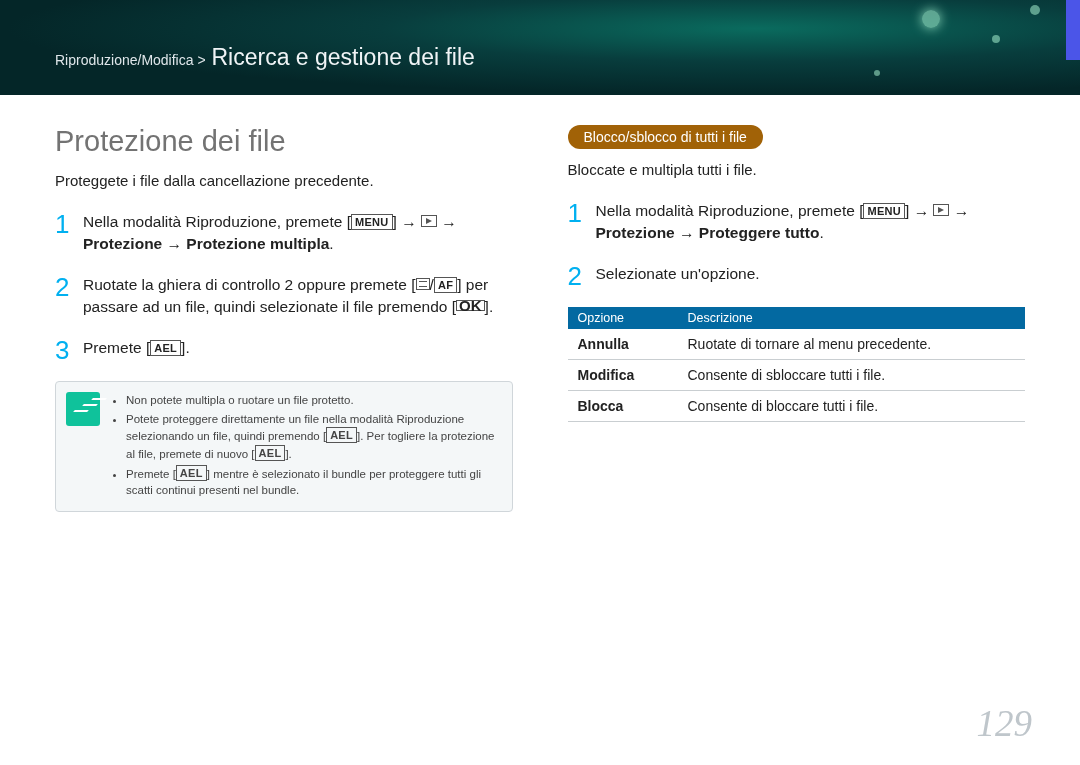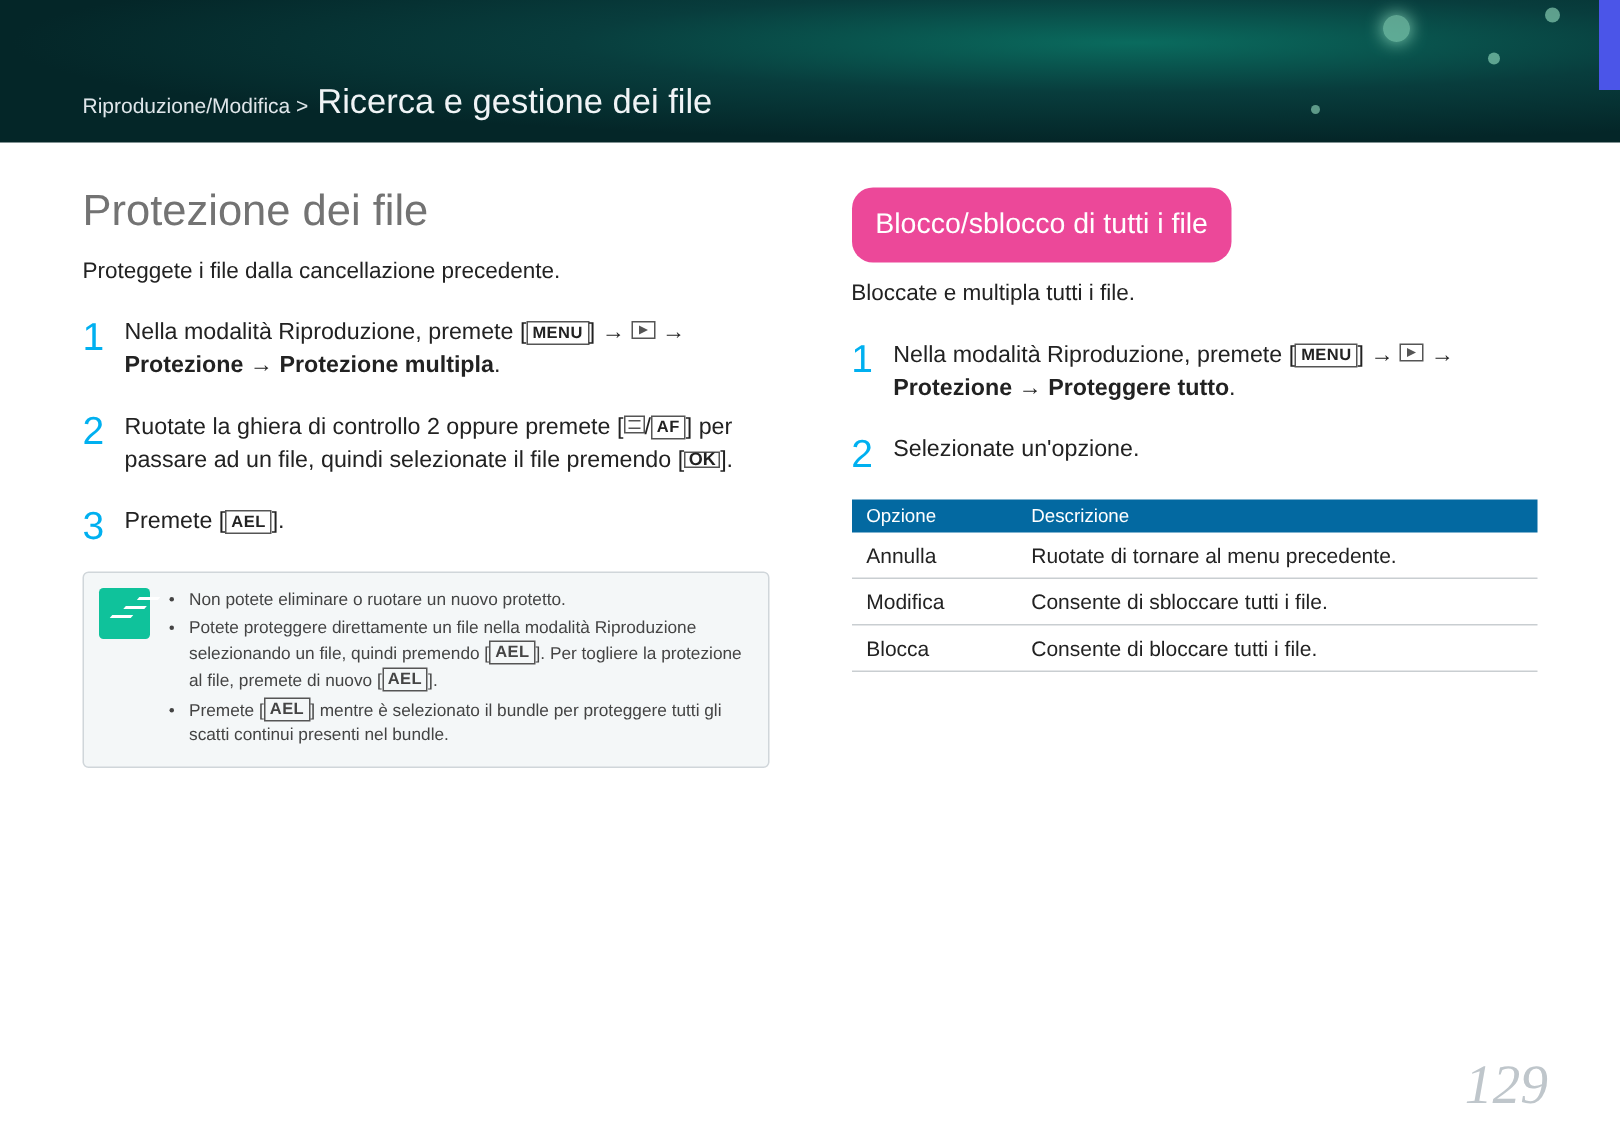--- a/index.html
+++ b/index.html
@@ -20,21 +20,21 @@
   .sparkle { position: absolute; background: rgba(180,255,220,0.5); border-radius: 50%; }
   .s1 { width: 18px; height: 18px; top: 10px; right: 140px; box-shadow: 0 0 12px rgba(180,255,220,0.8); }
   .s2 { width: 8px; height: 8px; top: 35px; right: 80px; }
   .s3 { width: 6px; height: 6px; top: 70px; right: 200px; }
   .s4 { width: 10px; height: 10px; top: 5px; right: 40px; }
   .tab-edge {
     position: absolute; top: 0; right: 0; width: 14px; height: 60px;
     background: #4b55e8;
   }
   .breadcrumb {
-    position: absolute; bottom: 14px; left: 55px;
+    position: absolute; bottom: 24px; left: 55px;
     color: #dfe6ea;
     font-size: 14px;
   }
   .breadcrumb .section { font-size: 23px; font-weight: 300; color: #f0f4f6; margin-left: 2px;}
   .content {
     display: flex;
     padding: 30px 55px 0 55px;
     gap: 55px;
   }
   .col { width: 470px; }
@@ -61,21 +61,21 @@
   }
   .icon-play {
     display: inline-block; width: 16px; height: 12px;
     border: 1px solid #555; vertical-align: 0px; position: relative;
   }
   .icon-play::after {
     content: ""; position: absolute; left: 4px; top: 2px;
     border-left: 6px solid #555; border-top: 3px solid transparent; border-bottom: 3px solid transparent;
   }
   .icon-ok {
-    display:inline-block; border:1px solid #555; font-size:12px;
+    display:inline-block; border:1px solid #555; font-size:15px;
     line-height:9px; padding:0 2px; vertical-align:1px; font-weight:600;text-align:center;
   }
   .icon-disp {
     display:inline-block; border:1px solid #555; width:14px; height:12px;
     vertical-align:0; position:relative;
   }
   .icon-disp::before { content:""; position:absolute; top:2px; left:2px; right:2px; height:1px; background:#555;}
   .icon-disp::after { content:""; position:absolute; bottom:2px; left:2px; right:2px; height:1px; background:#555;}
   .note-box {
     border: 1px solid #d0d6da; border-radius: 4px;
@@ -88,31 +88,31 @@
   }
   .note-icon::after {
     content: ""; position: absolute; left: 8px; top: 18px;
     width: 14px; height: 2px; background: #fff;
     box-shadow: 4px -6px 0 #fff, 8px -12px 0 #fff;
     transform: skewX(-40deg);
   }
   .note-list { font-size: 11.5px; color: #444; line-height: 1.45; }
   .note-list li { margin-left: 14px; margin-bottom: 2px; }
   .pill {
-    display: inline-block; background: #ec4899; color: #fff;
-    border-radius: 14px; padding: 14px 16px; font-size: 19px;
+    display: inline-block; background: #a16207; color: #fff;
+    border-radius: 14px; padding: 4px 16px; font-size: 14px;
     font-weight: 500; margin-bottom: 12px;
   }
   .tbl { width: 100%; border-collapse: collapse; font-size: 14px; margin-top: 6px;}
   .tbl th {
     background: #0369a1; color: #fff; font-weight: 500; text-align: left;
     padding: 4px 10px; font-size: 12.5px;
   }
   .tbl td { border-bottom: 1px solid #c9ced1; padding: 7px 10px; color: #222;}
-  .tbl td:first-child { font-weight: 400; width: 110px;}
+  .tbl td:first-child { font-weight: 700; width: 110px;}
   .page-num {
     position: absolute; bottom: 20px; right: 48px;
     color: #bfc6cb; font-size: 37px; font-style: italic;
     font-family: Georgia, "Times New Roman", serif;
   }
 </style>
 </head>
 <body>
 
 <div class="header">
@@ -151,21 +151,21 @@
     <div class="step">
       <div class="step-num">3</div>
       <div class="step-body">
         <span>Premete [</span><span class="icon-box">AEL</span><span>].</span>
       </div>
     </div>
 
     <div class="note-box">
       <div class="note-icon"></div>
       <ul class="note-list">
-        <li>Non potete eliminare o ruotare un nuovo protetto.</li>
+        <li>Non potete multipla o ruotare un file protetto.</li>
         <li>
           <span>Potete proteggere direttamente un file nella modalità Riproduzione selezionando un file, quindi premendo [</span><span class="icon-box">AEL</span><span>]. Per togliere la protezione al file, premete di nuovo [</span><span class="icon-box">AEL</span><span>].</span>
         </li>
         <li>
           <span>Premete [</span><span class="icon-box">AEL</span><span>] mentre è selezionato il bundle per proteggere tutti gli scatti continui presenti nel bundle.</span>
         </li>
       </ul>
     </div>
   </div>
 

